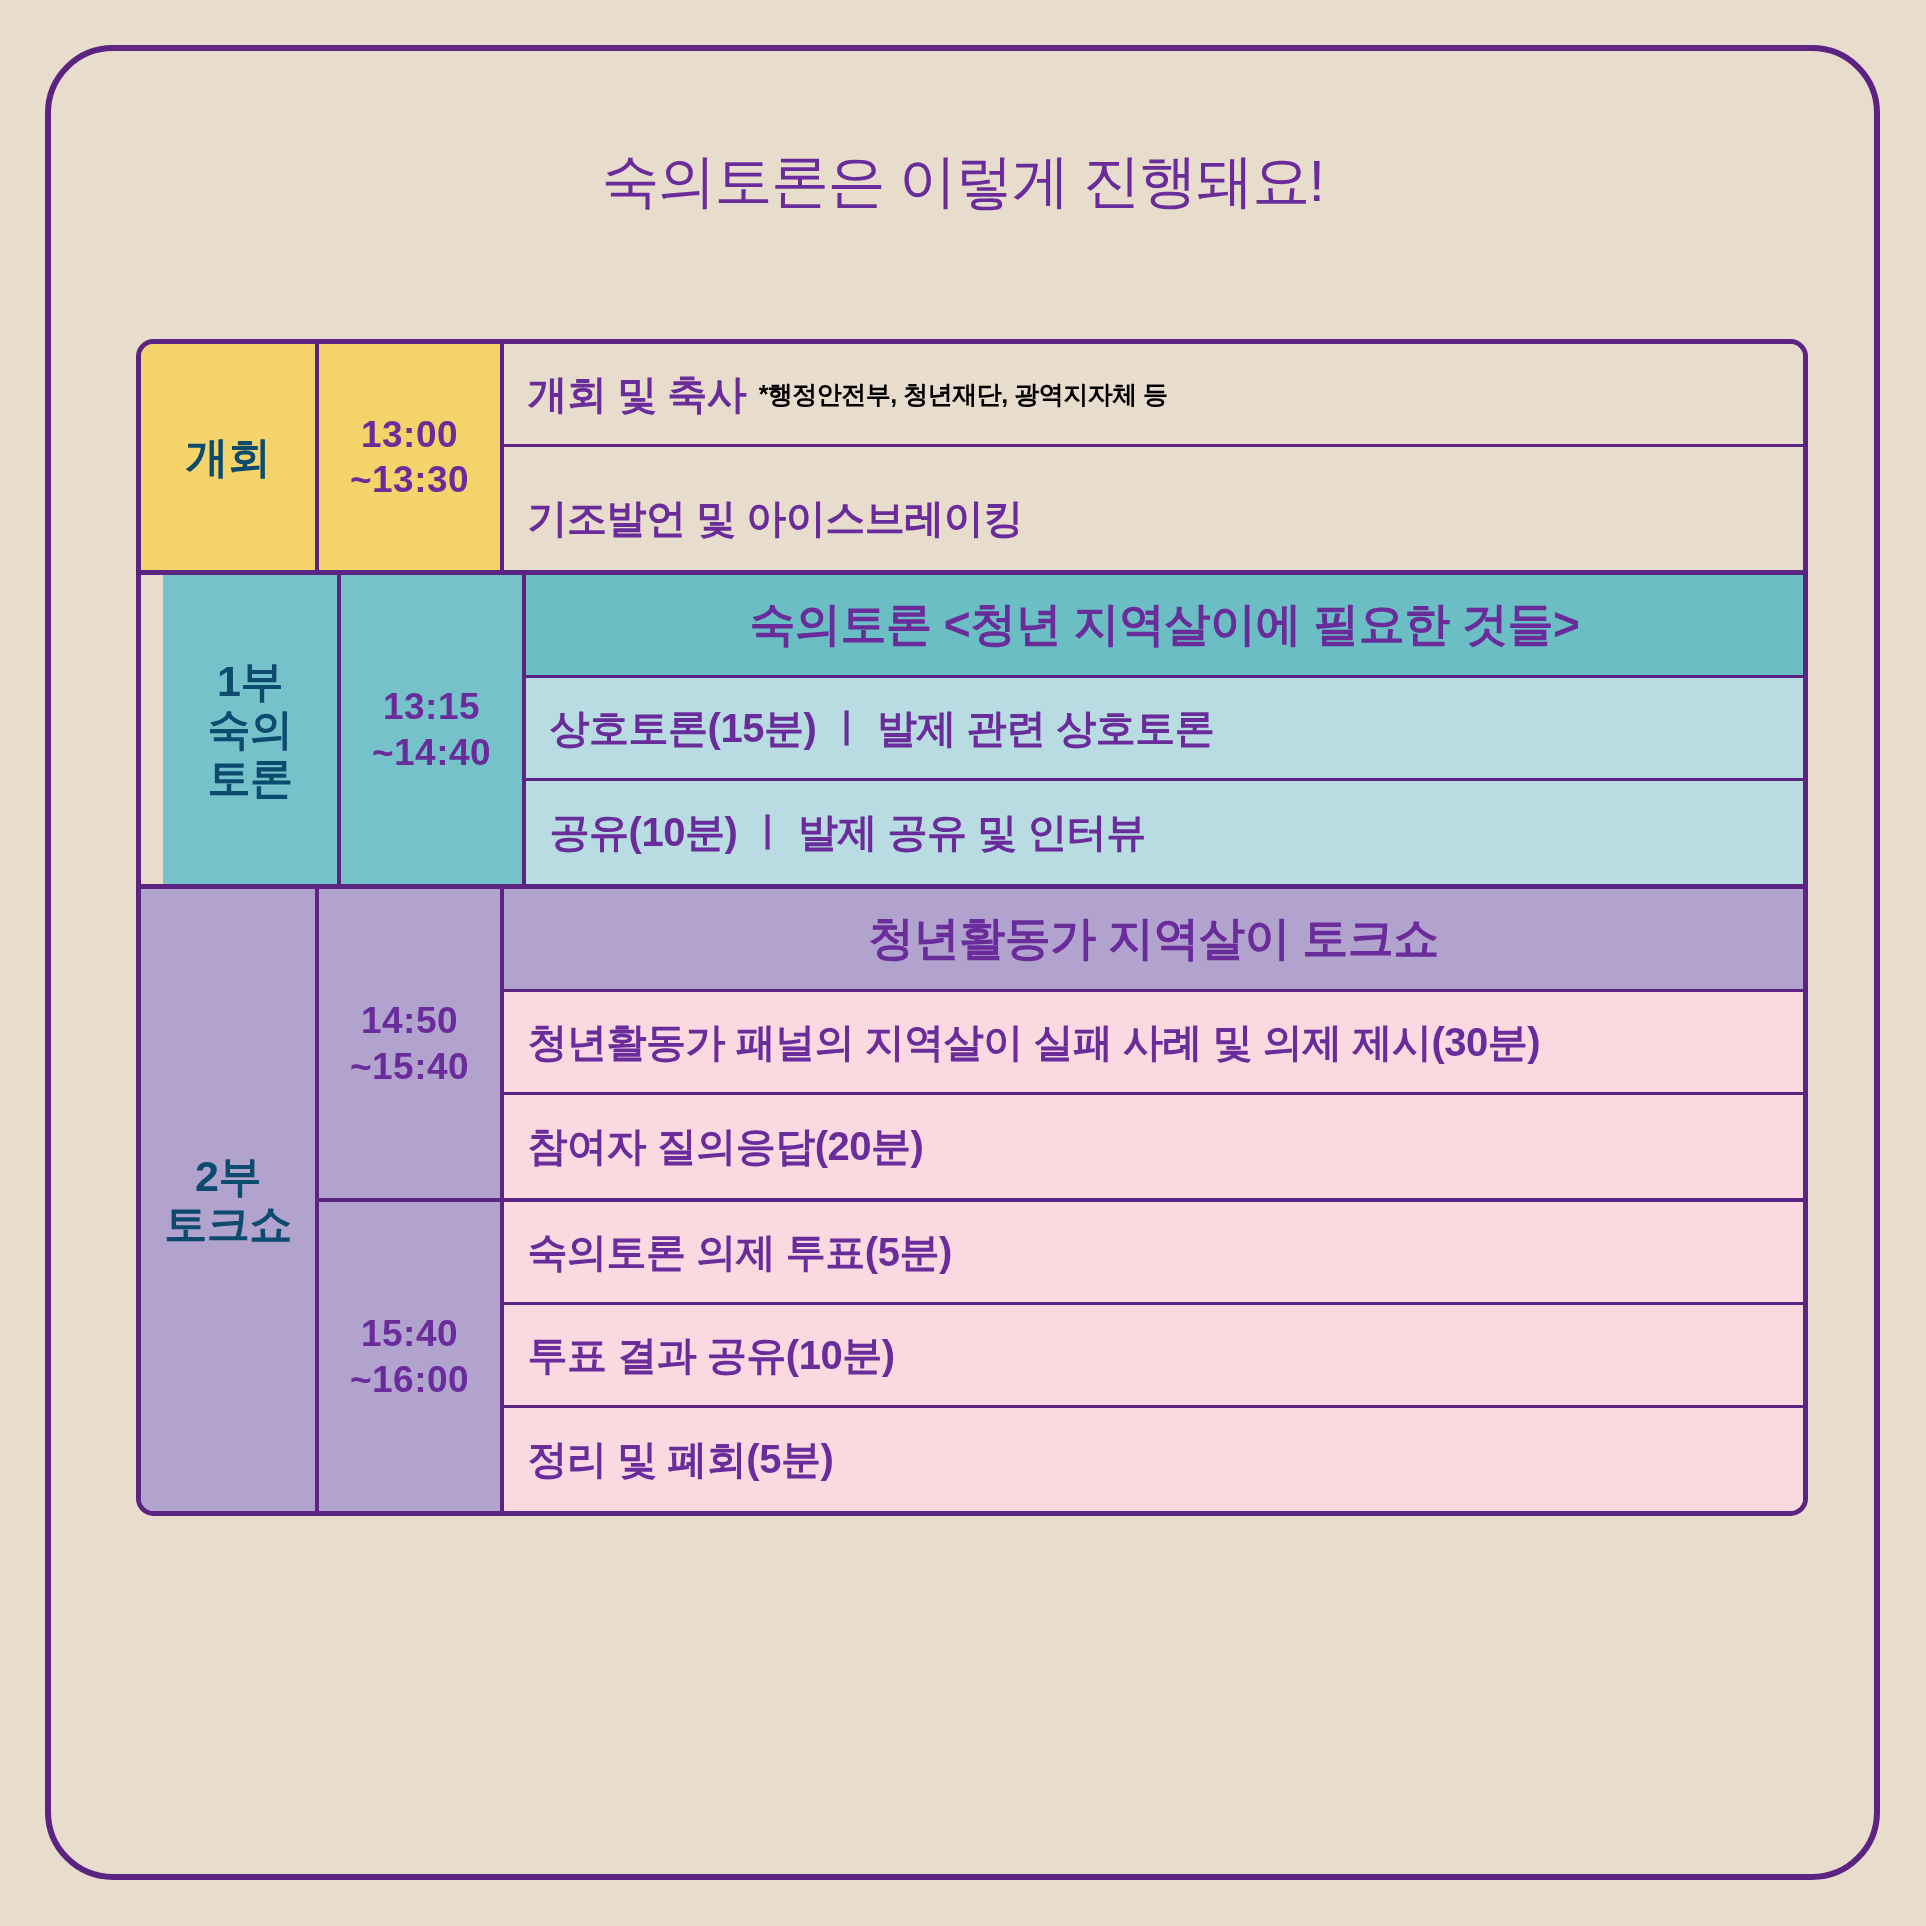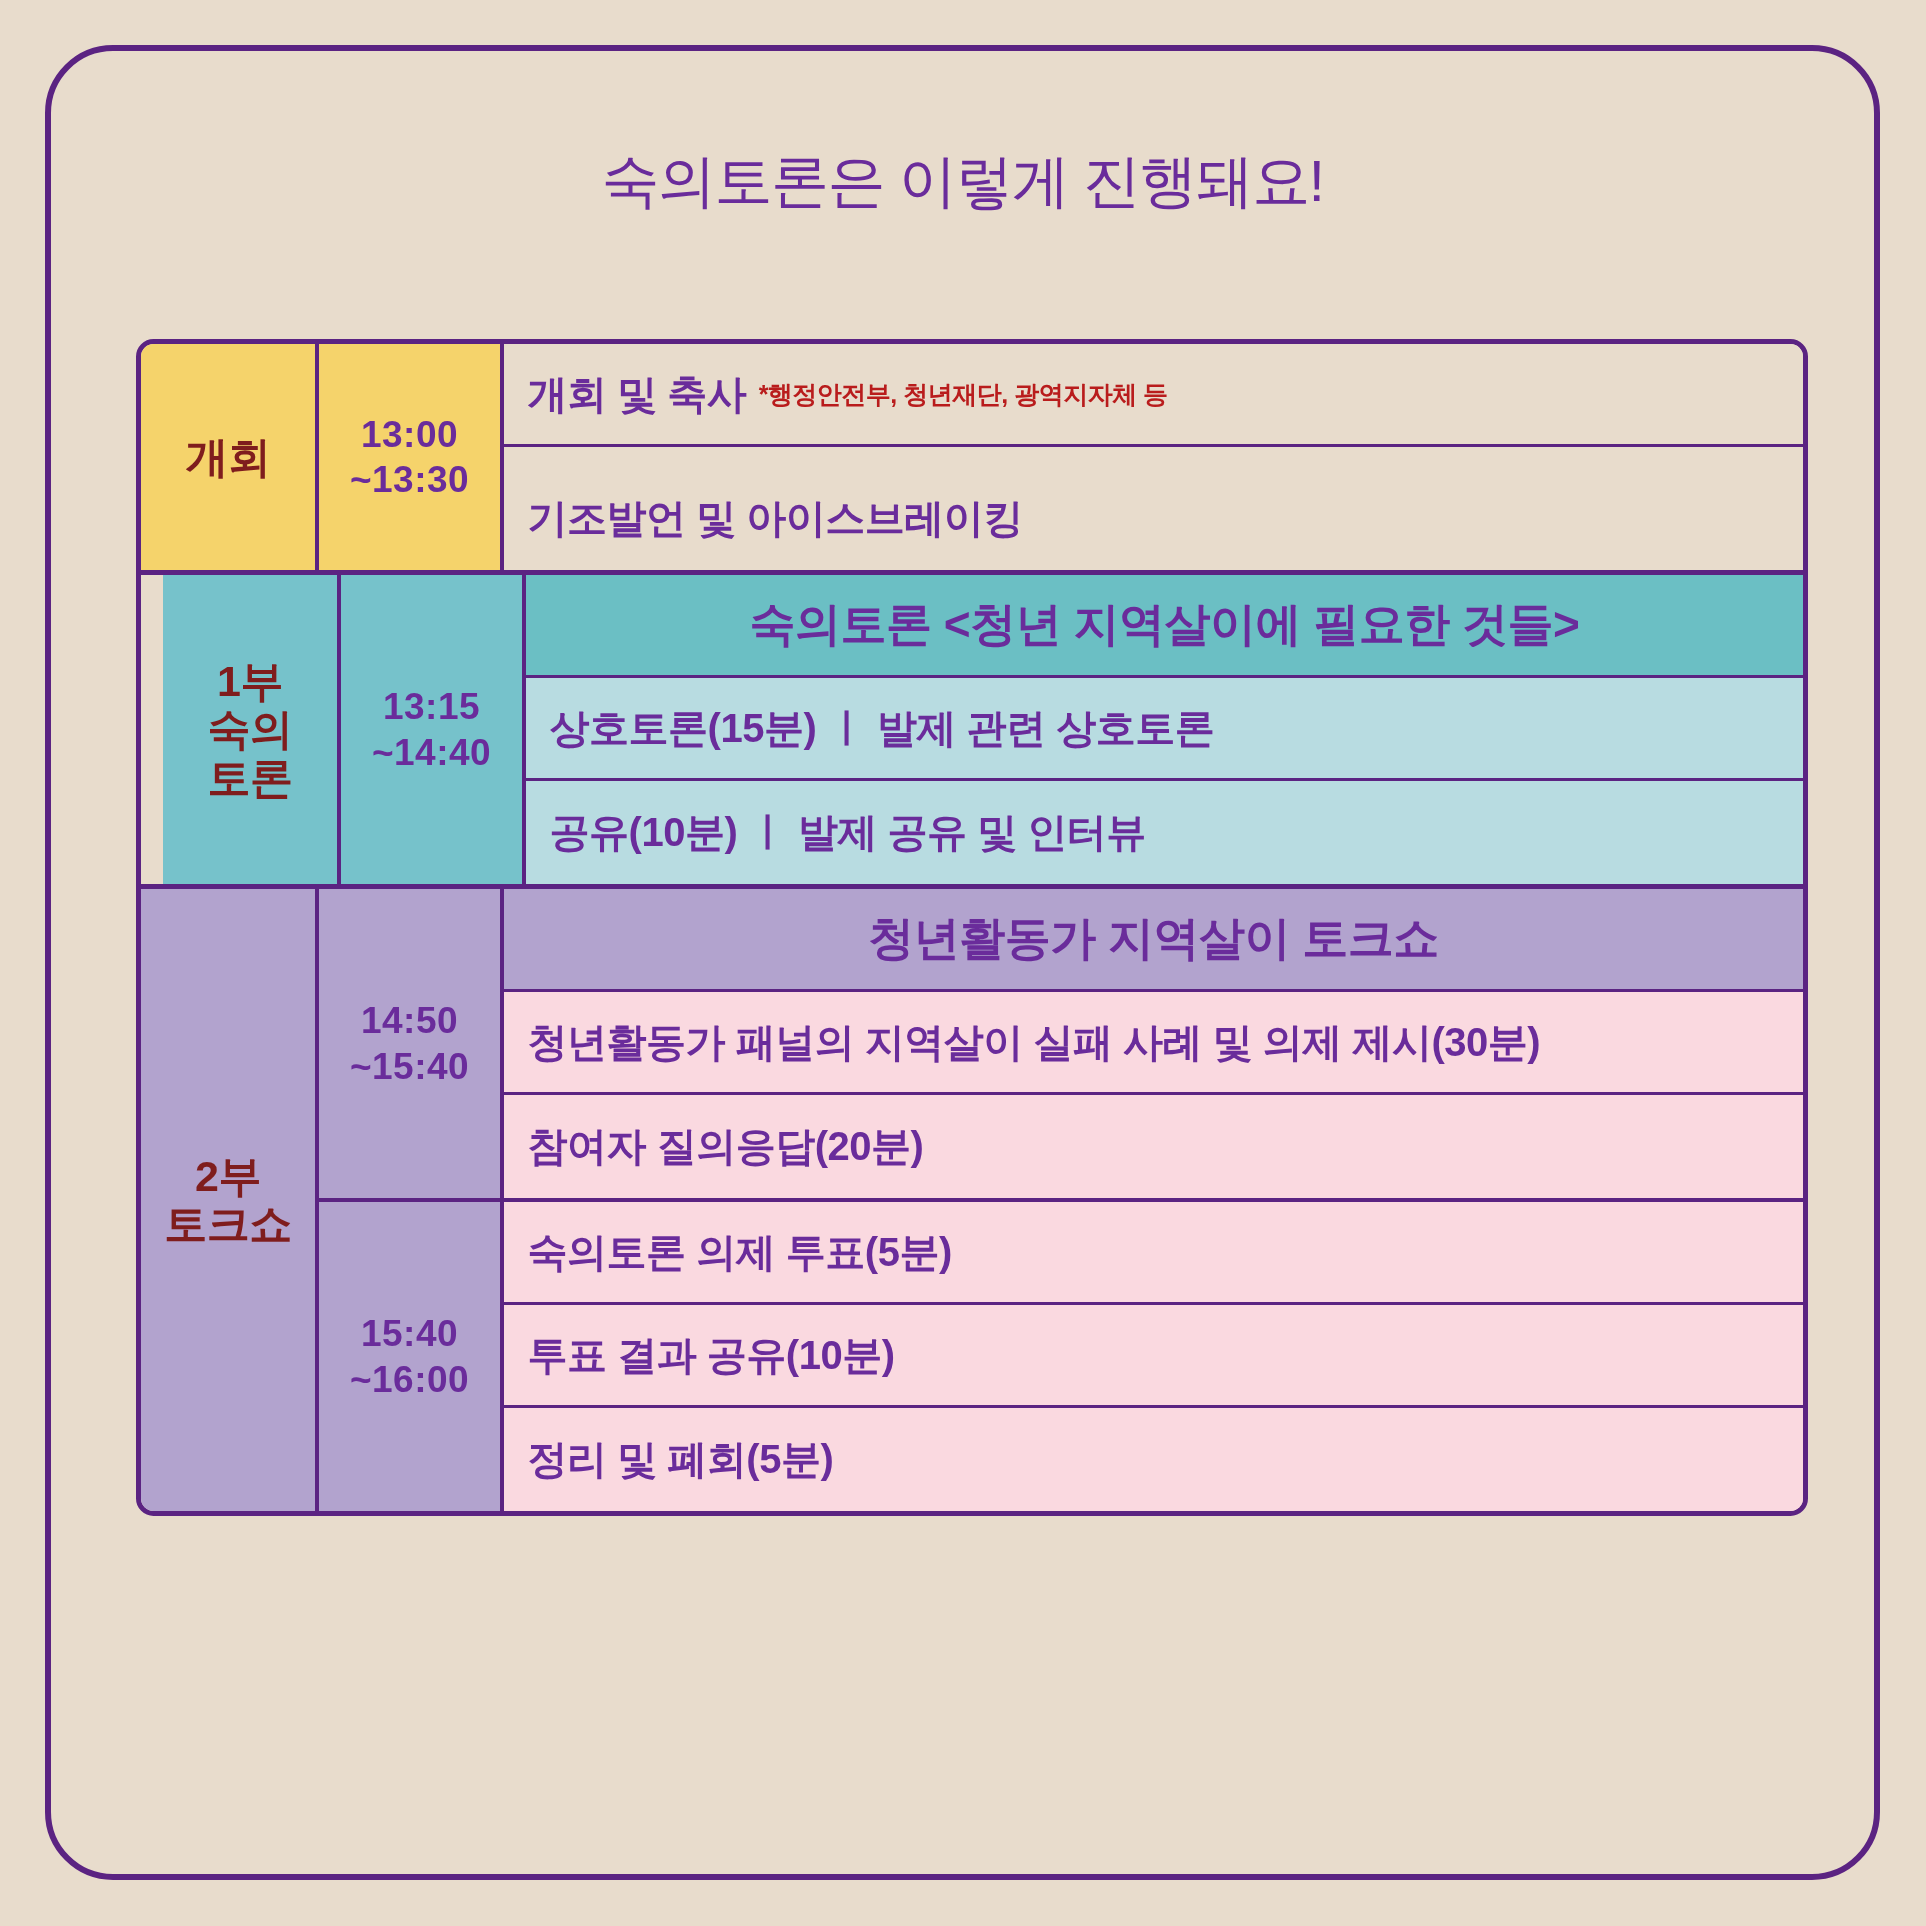--- a/index.html
+++ b/index.html
@@ -67,21 +67,21 @@
     flex: 0 0 178px;
     box-sizing: border-box;
     border-right: 4.6px solid #5B2382;
     display: flex;
     align-items: center;
     justify-content: center;
     text-align: center;
     font-size: 43px;
     font-weight: 900;
     line-height: 1.12;
-    color: #7f1d1d;
+    color: #0c4a6e;
     letter-spacing: -0.5px;
   }
 
   
   .body-col {
     flex: 1 1 auto;
     display: flex;
     flex-direction: column;
     min-width: 0;
   }
@@ -137,21 +137,21 @@
   }
   .row-item {
     font-size: 40px;
     font-weight: 800;
     color: #6A2C9B;
     letter-spacing: -0.5px;
   }
   .row-note {
     font-size: 25px;
     font-weight: 800;
-    color: #b91c1c;
+    color: #000000;
     margin-left: 12.3px;
     letter-spacing: -0.5px;
   }
 
   
   .sec-open .label-col   { background: #F5D36B; }
   .sec-open .time-col    { background: #F5D36B; }
   .sec-open .rows-col    { background: #E8DCCC; gap: 20px; }
 
   .sec-one  .label-col   { background: #76C2CB; }

